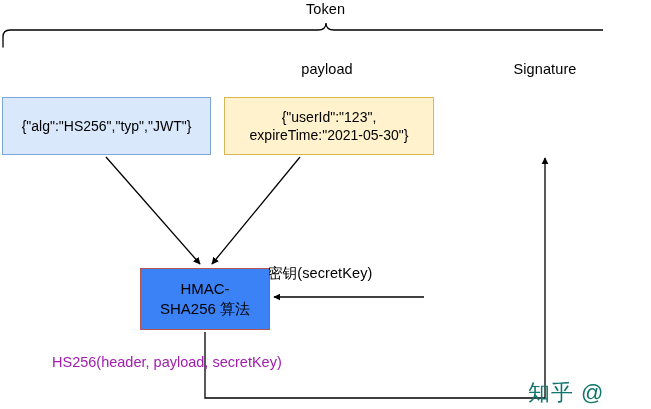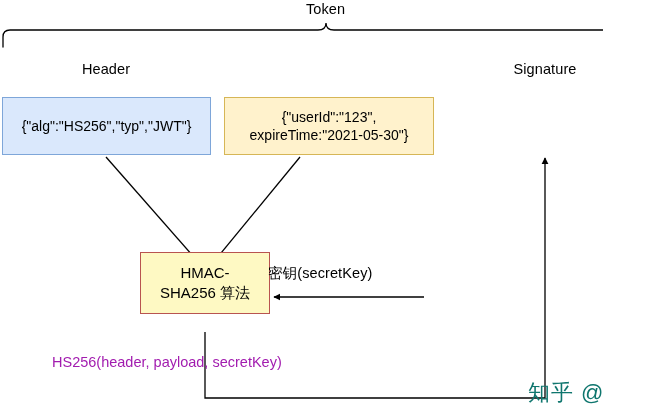--- a/index.html
+++ b/index.html
@@ -11,22 +11,22 @@
   .box{position:absolute;box-sizing:border-box;display:flex;align-items:center;
        justify-content:center;text-align:center;font-size:14px;color:#000000;
        line-height:1.32;padding:2px 4px;}
   .box span{display:block;}
   #box-header{left:2px;top:97px;width:209px;height:58px;
               background:#dae8fc;border:1.2px solid #7ea6d9;}
   #box-payload{left:224px;top:97px;width:210px;height:58px;
                background:#fff2cc;border:1.2px solid #d6b656;}
   #box-signature{left:441px;top:97px;width:208px;height:58px;
                  background:#e1d5e7;border:1.2px solid #9673a6;}
-  #box-hmac{left:140px;top:252px;width:130px;height:62px;
-            background:#fef9c3;border:1.2px solid #b85450;font-size:15px;}
+  #box-hmac{left:140px;top:268px;width:130px;height:62px;
+            background:#3b82f6;border:1.2px solid #b85450;font-size:15px;}
   #token-label{left:0;top:1px;width:651px;}
   #header-label{left:26px;top:61px;width:160px;}
   #payload-label{left:247px;top:61px;width:160px;}
   #signature-label{left:465px;top:61px;width:160px;}
   #secretkey-label{left:268px;top:264px;width:170px;text-align:left;}
   #formula{position:absolute;left:52px;top:354px;color:#a21caf;font-size:14.5px;
            white-space:nowrap;}
   #watermark{position:absolute;left:528px;top:378px;color:#0f766e;font-size:22px;
              white-space:nowrap;letter-spacing:1px;}
 </style>
@@ -48,21 +48,21 @@
 
     <line x1="300" y1="157" x2="212" y2="264" stroke="#000000" stroke-width="1.3" marker-end="url(#arrow)"></line>
 
     <line x1="424" y1="297" x2="274" y2="297" stroke="#000000" stroke-width="1.3" marker-end="url(#arrow)"></line>
 
     <path d="M 205 332 L 205 398 L 545 398 L 545 158" fill="none" stroke="#000000" stroke-width="1.3" marker-end="url(#arrow)"></path>
   </svg>
 
   <div class="lbl" id="token-label">Token</div>
 
-  <div class="lbl" id="header-label">Header</div>
+  <div class="lbl" id="payload-label">payload</div>
   <div class="lbl" id="signature-label">Signature</div>
 
   <div class="box" id="box-header">
     <span>{"alg":"HS256","typ","JWT"}</span>
   </div>
 
   <div class="box" id="box-payload">
     <div>
       <span>{"userId":"123",</span>
       <span>expireTime:"2021-05-30"}</span>

